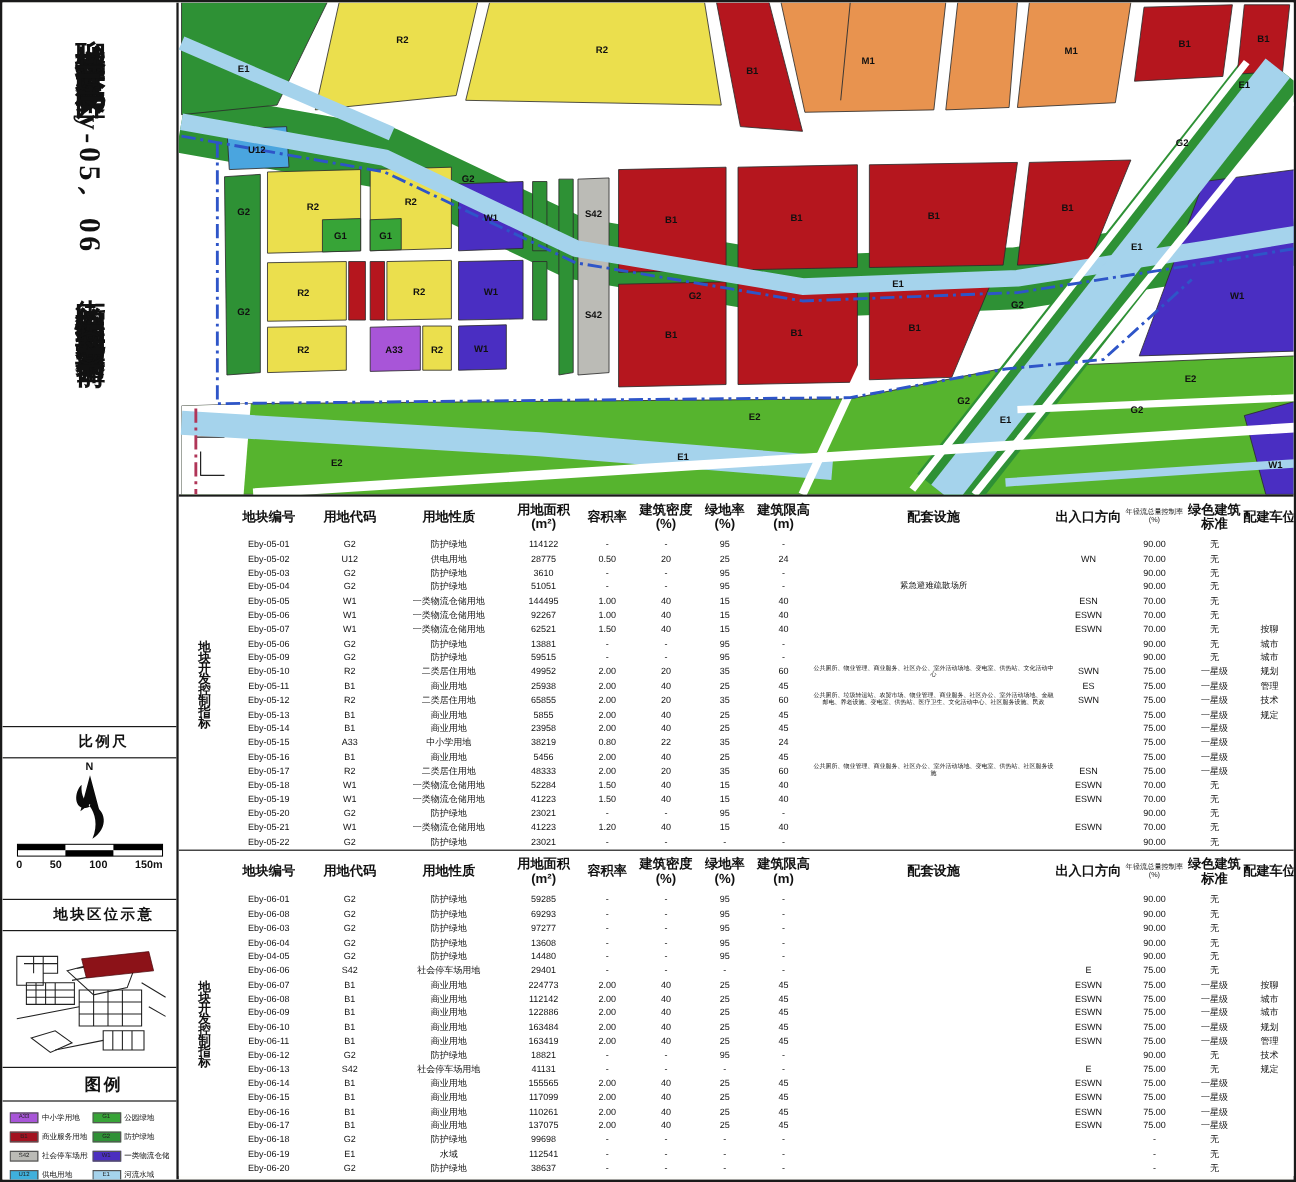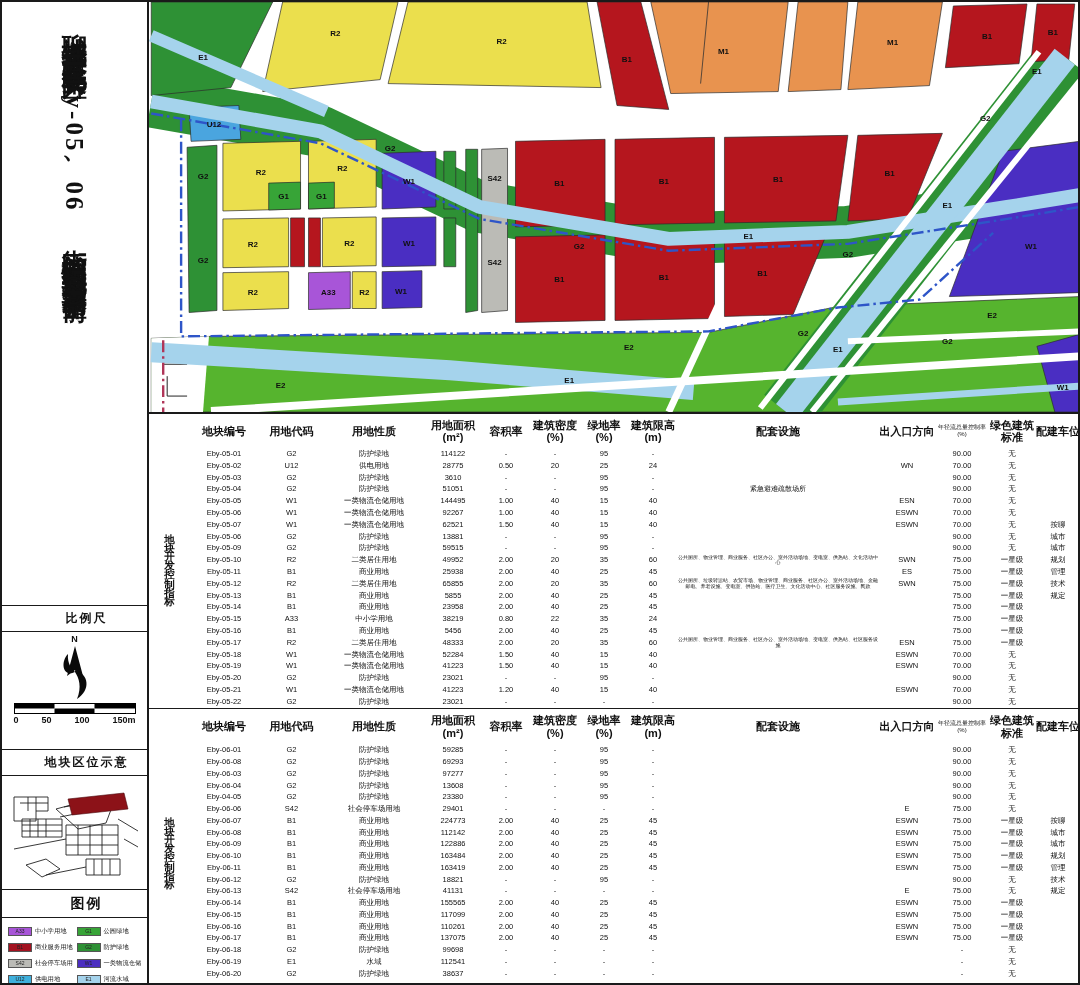--- a/index.html
+++ b/index.html
@@ -678,21 +678,21 @@
               <div class="td fac num"></div>
               <div class="td num"></div>
               <div class="td num">90.00</div>
               <div class="td num">无</div>
               <div class="td num"></div>
             </div>
             <div class="tr body">
               <div class="td code">Eby-04-05</div>
               <div class="td code">G2</div>
               <div class="td num">防护绿地</div>
-              <div class="td num">23380</div>
+              <div class="td num">14480</div>
               <div class="td num">-</div>
               <div class="td num">-</div>
               <div class="td num">95</div>
               <div class="td num">-</div>
               <div class="td fac num"></div>
               <div class="td num"></div>
               <div class="td num">90.00</div>
               <div class="td num">无</div>
               <div class="td num"></div>
             </div>

